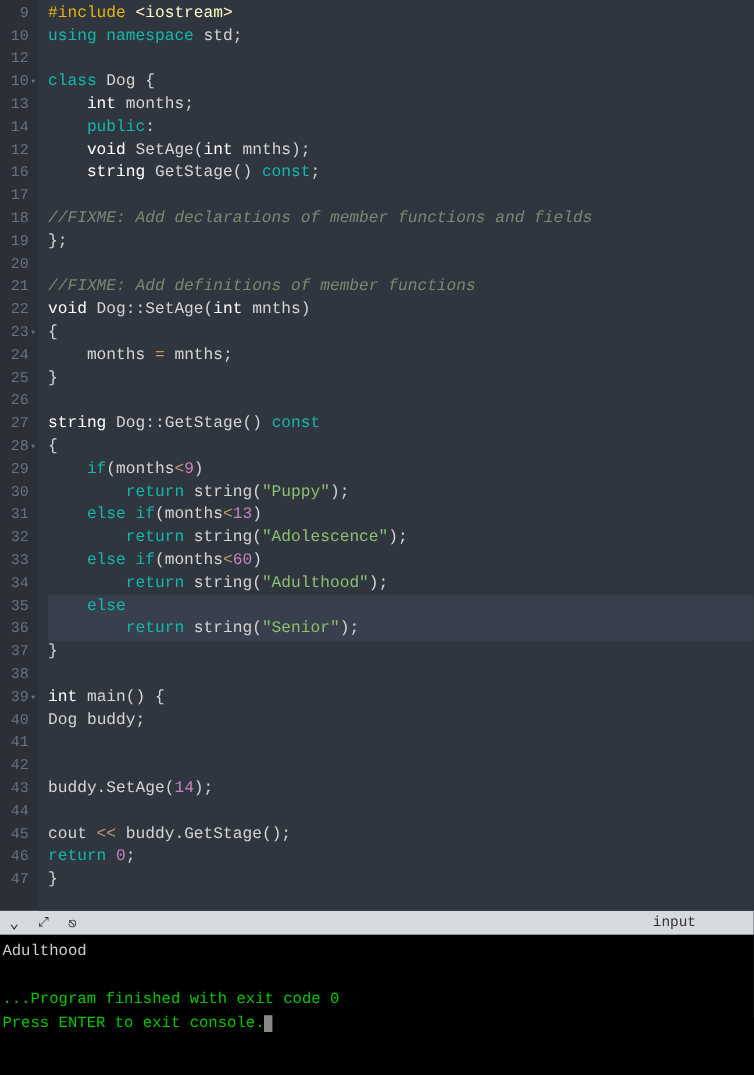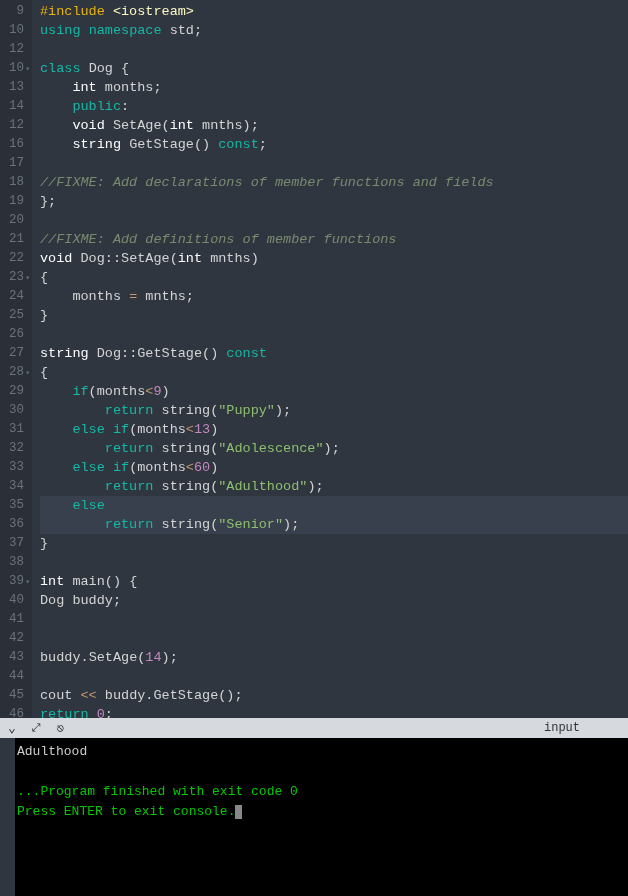--- a/index.html
+++ b/index.html
@@ -74,23 +74,22 @@
 .toolbar .spacer { flex: 1; }
 .toolbar .label { font-weight: normal; color: #333; padding-right: 40px; }
 
 .console {
   background: #000;
   color: #00c800;
   font-family: 'Consolas','Courier New',monospace;
   font-size: 13px;
   padding: 4px 2px;
   line-height: 20px;
-  height: 158px;
+  height: 117px;
   white-space: pre;
-  margin-left: 15px;
 }
 .console .out1 { color: #cccccc; }
 .cursor-block {
   display:inline-block;
   width:7px;
   height:14px;
   background:#888;
   vertical-align: middle;
 }
 </style>

